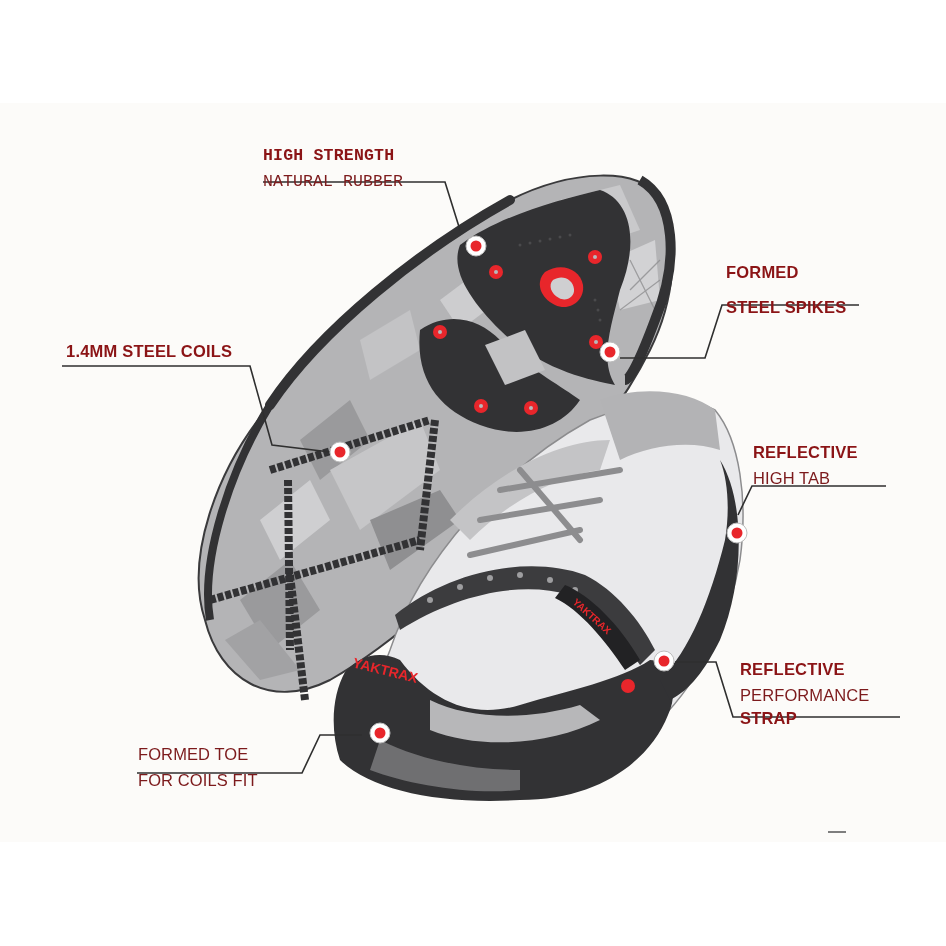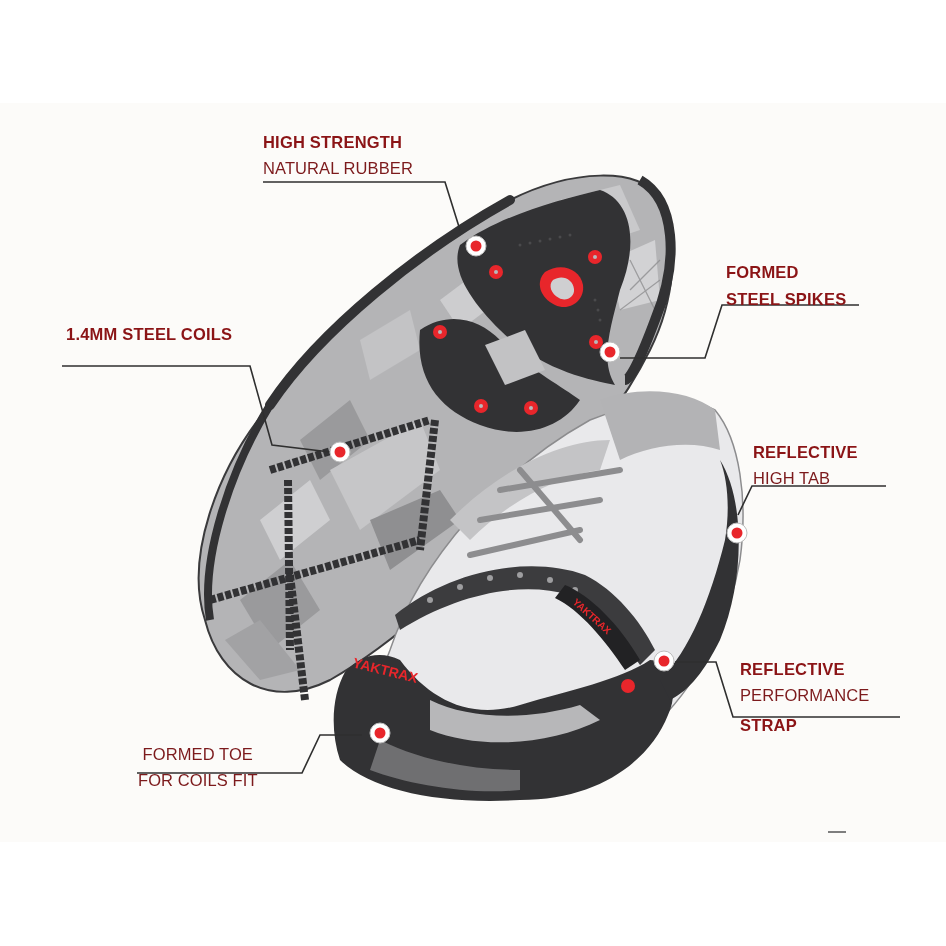--- a/index.html
+++ b/index.html
@@ -165,41 +165,41 @@
         <circle cx="664" cy="661" r="5.5" fill="#e8262b"></circle>
       </g>
     <g>
         <circle cx="380" cy="733" r="10" fill="#fff" stroke="#bdbdbd"></circle>
         <circle cx="380" cy="733" r="5.5" fill="#e8262b"></circle>
       </g>
   </g>
   <line x1="828" y1="832" x2="846" y2="832" stroke="#555" stroke-width="1.5"></line>
 </svg>
 
-<div class="label" style="left:263px; top:134px;">
+<div class="label" style="left:263px; top:148px;font-family:Liberation Mono, monospace;">
   <span class="bold">HIGH STRENGTH</span>
   <span class="reg">NATURAL RUBBER</span>
 </div>
 
 <div class="label" style="left:726px; top:264px;">
   <span class="bold">FORMED</span>
-  <span class="bold" style="margin-top:10px;">STEEL SPIKES</span>
-</div>
-
-<div class="label" style="left:66px; top:326px;">
+  <span class="bold" style="margin-top:18px;">STEEL SPIKES</span>
+</div>
+
+<div class="label" style="left:66px; top:343px;">
   <span class="bold">1.4MM STEEL COILS</span>
 </div>
 
 <div class="label" style="left:753px; top:444px;">
   <span class="bold">REFLECTIVE</span>
   <span class="reg">HIGH TAB</span>
 </div>
 
 <div class="label" style="left:740px; top:661px;">
   <span class="bold">REFLECTIVE</span>
   <span class="reg">PERFORMANCE</span>
-  <span class="bold" style="margin-top:14px;">STRAP</span>
-</div>
-
-<div class="label" style="left:138px; top:737px;text-align:center;">
+  <span class="bold" style="margin-top:7px;">STRAP</span>
+</div>
+
+<div class="label" style="left:138px; top:737px;">
   <span class="reg">FORMED TOE</span>
   <span class="reg">FOR COILS FIT</span>
 </div>
 
 </body></html>

